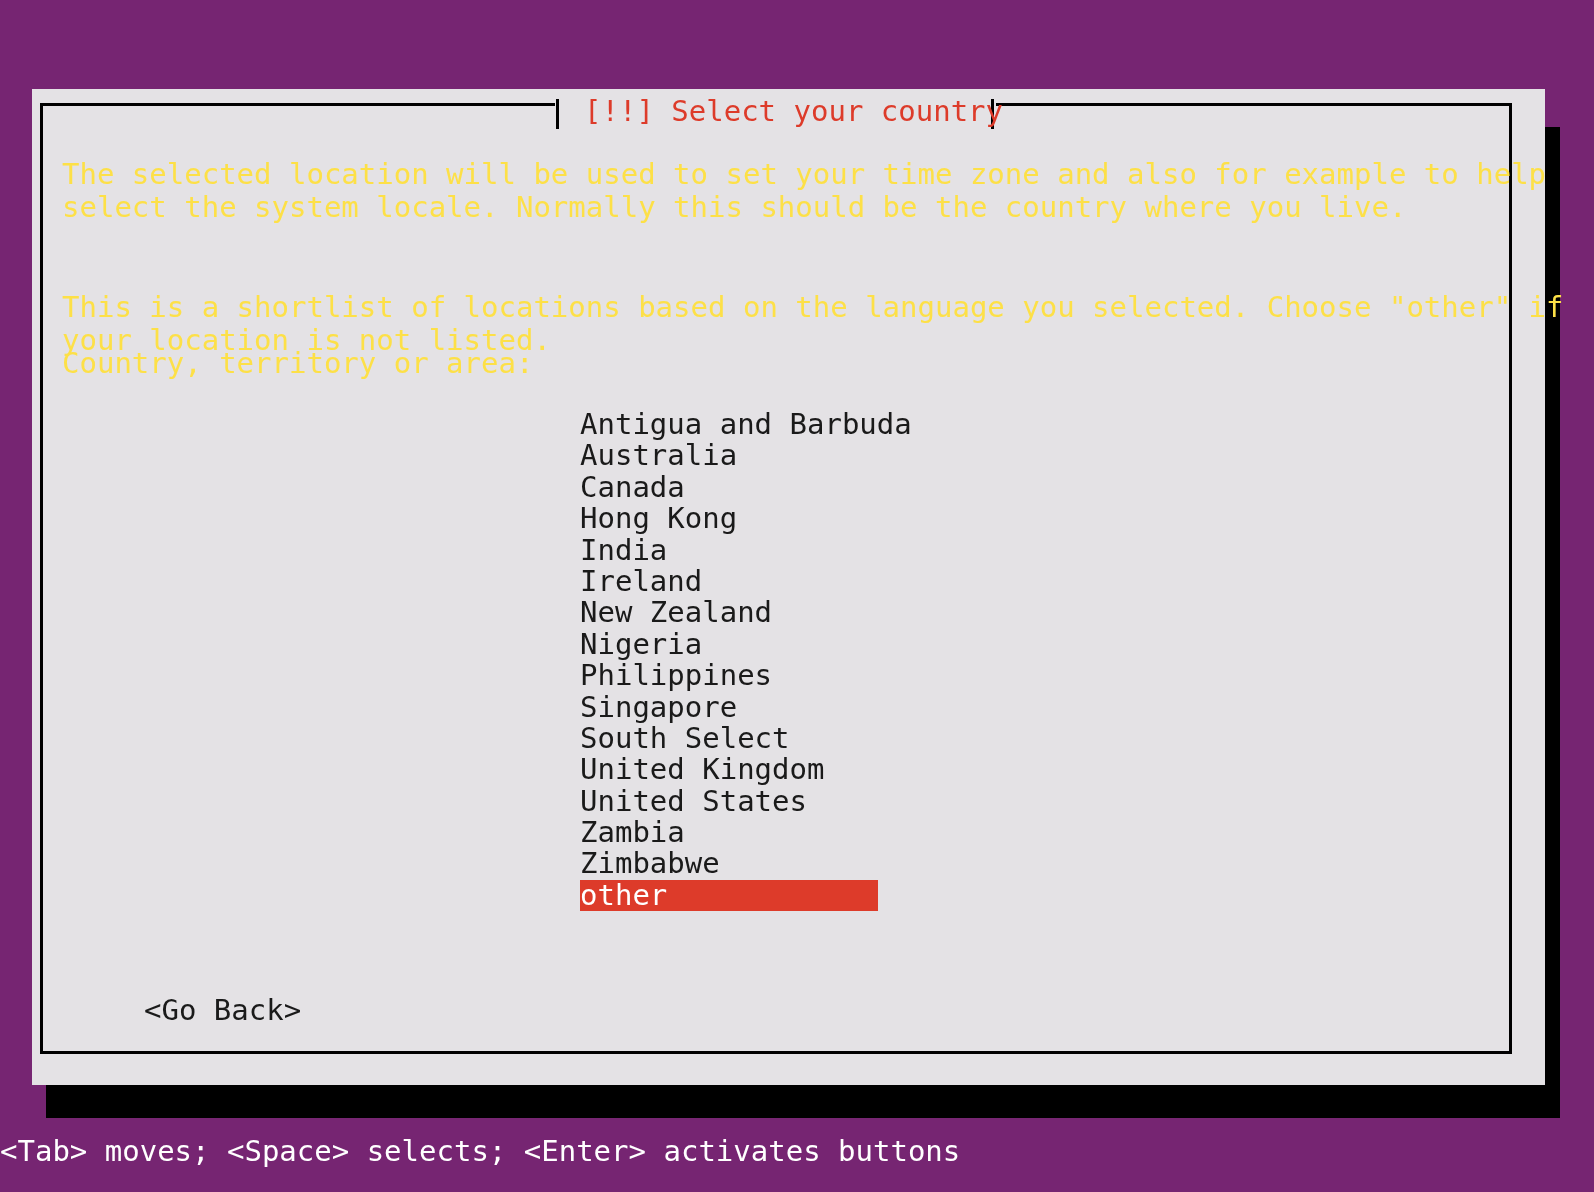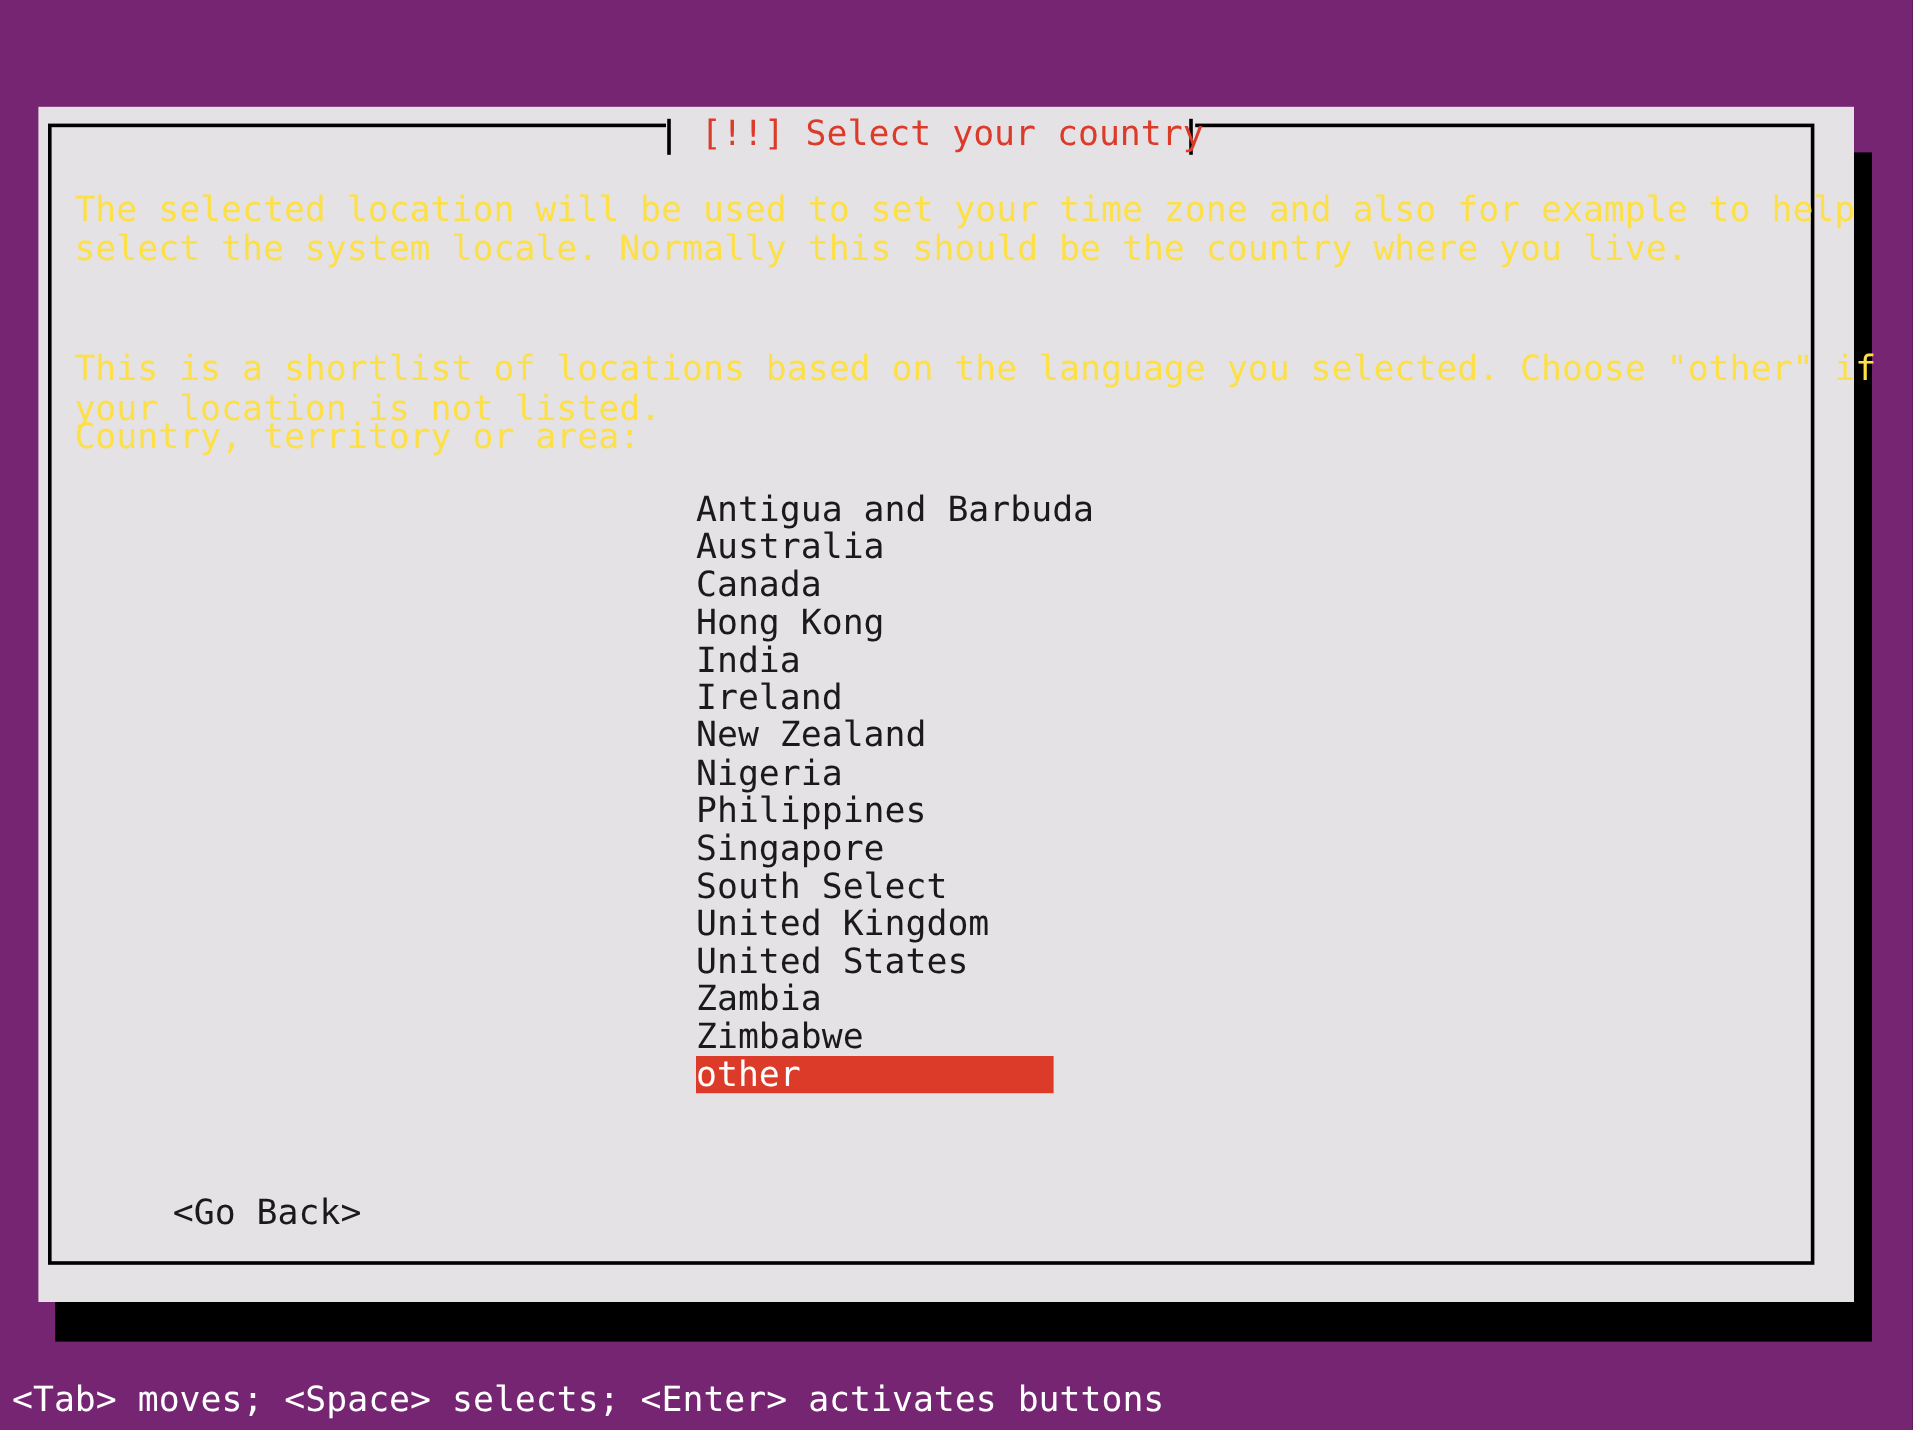--- a/index.html
+++ b/index.html
@@ -143,23 +143,22 @@
   #status-bar {
     position: absolute;
     left: 0px;
     top: 1131px;
     width: 1594px;
     height: 40px;
     color: #ffffff;
     font-size: 29px;
     line-height: 40px;
     white-space: pre;
-    padding-left: 10px;
+    padding-left: 0;
     box-sizing: border-box;
-    margin-top: 15px;
   }
 </style>
 </head>
 <body>
 
 <div id="screen">
 
   <div id="dialog-shadow"></div>
 
   <div id="dialog-panel"></div>

